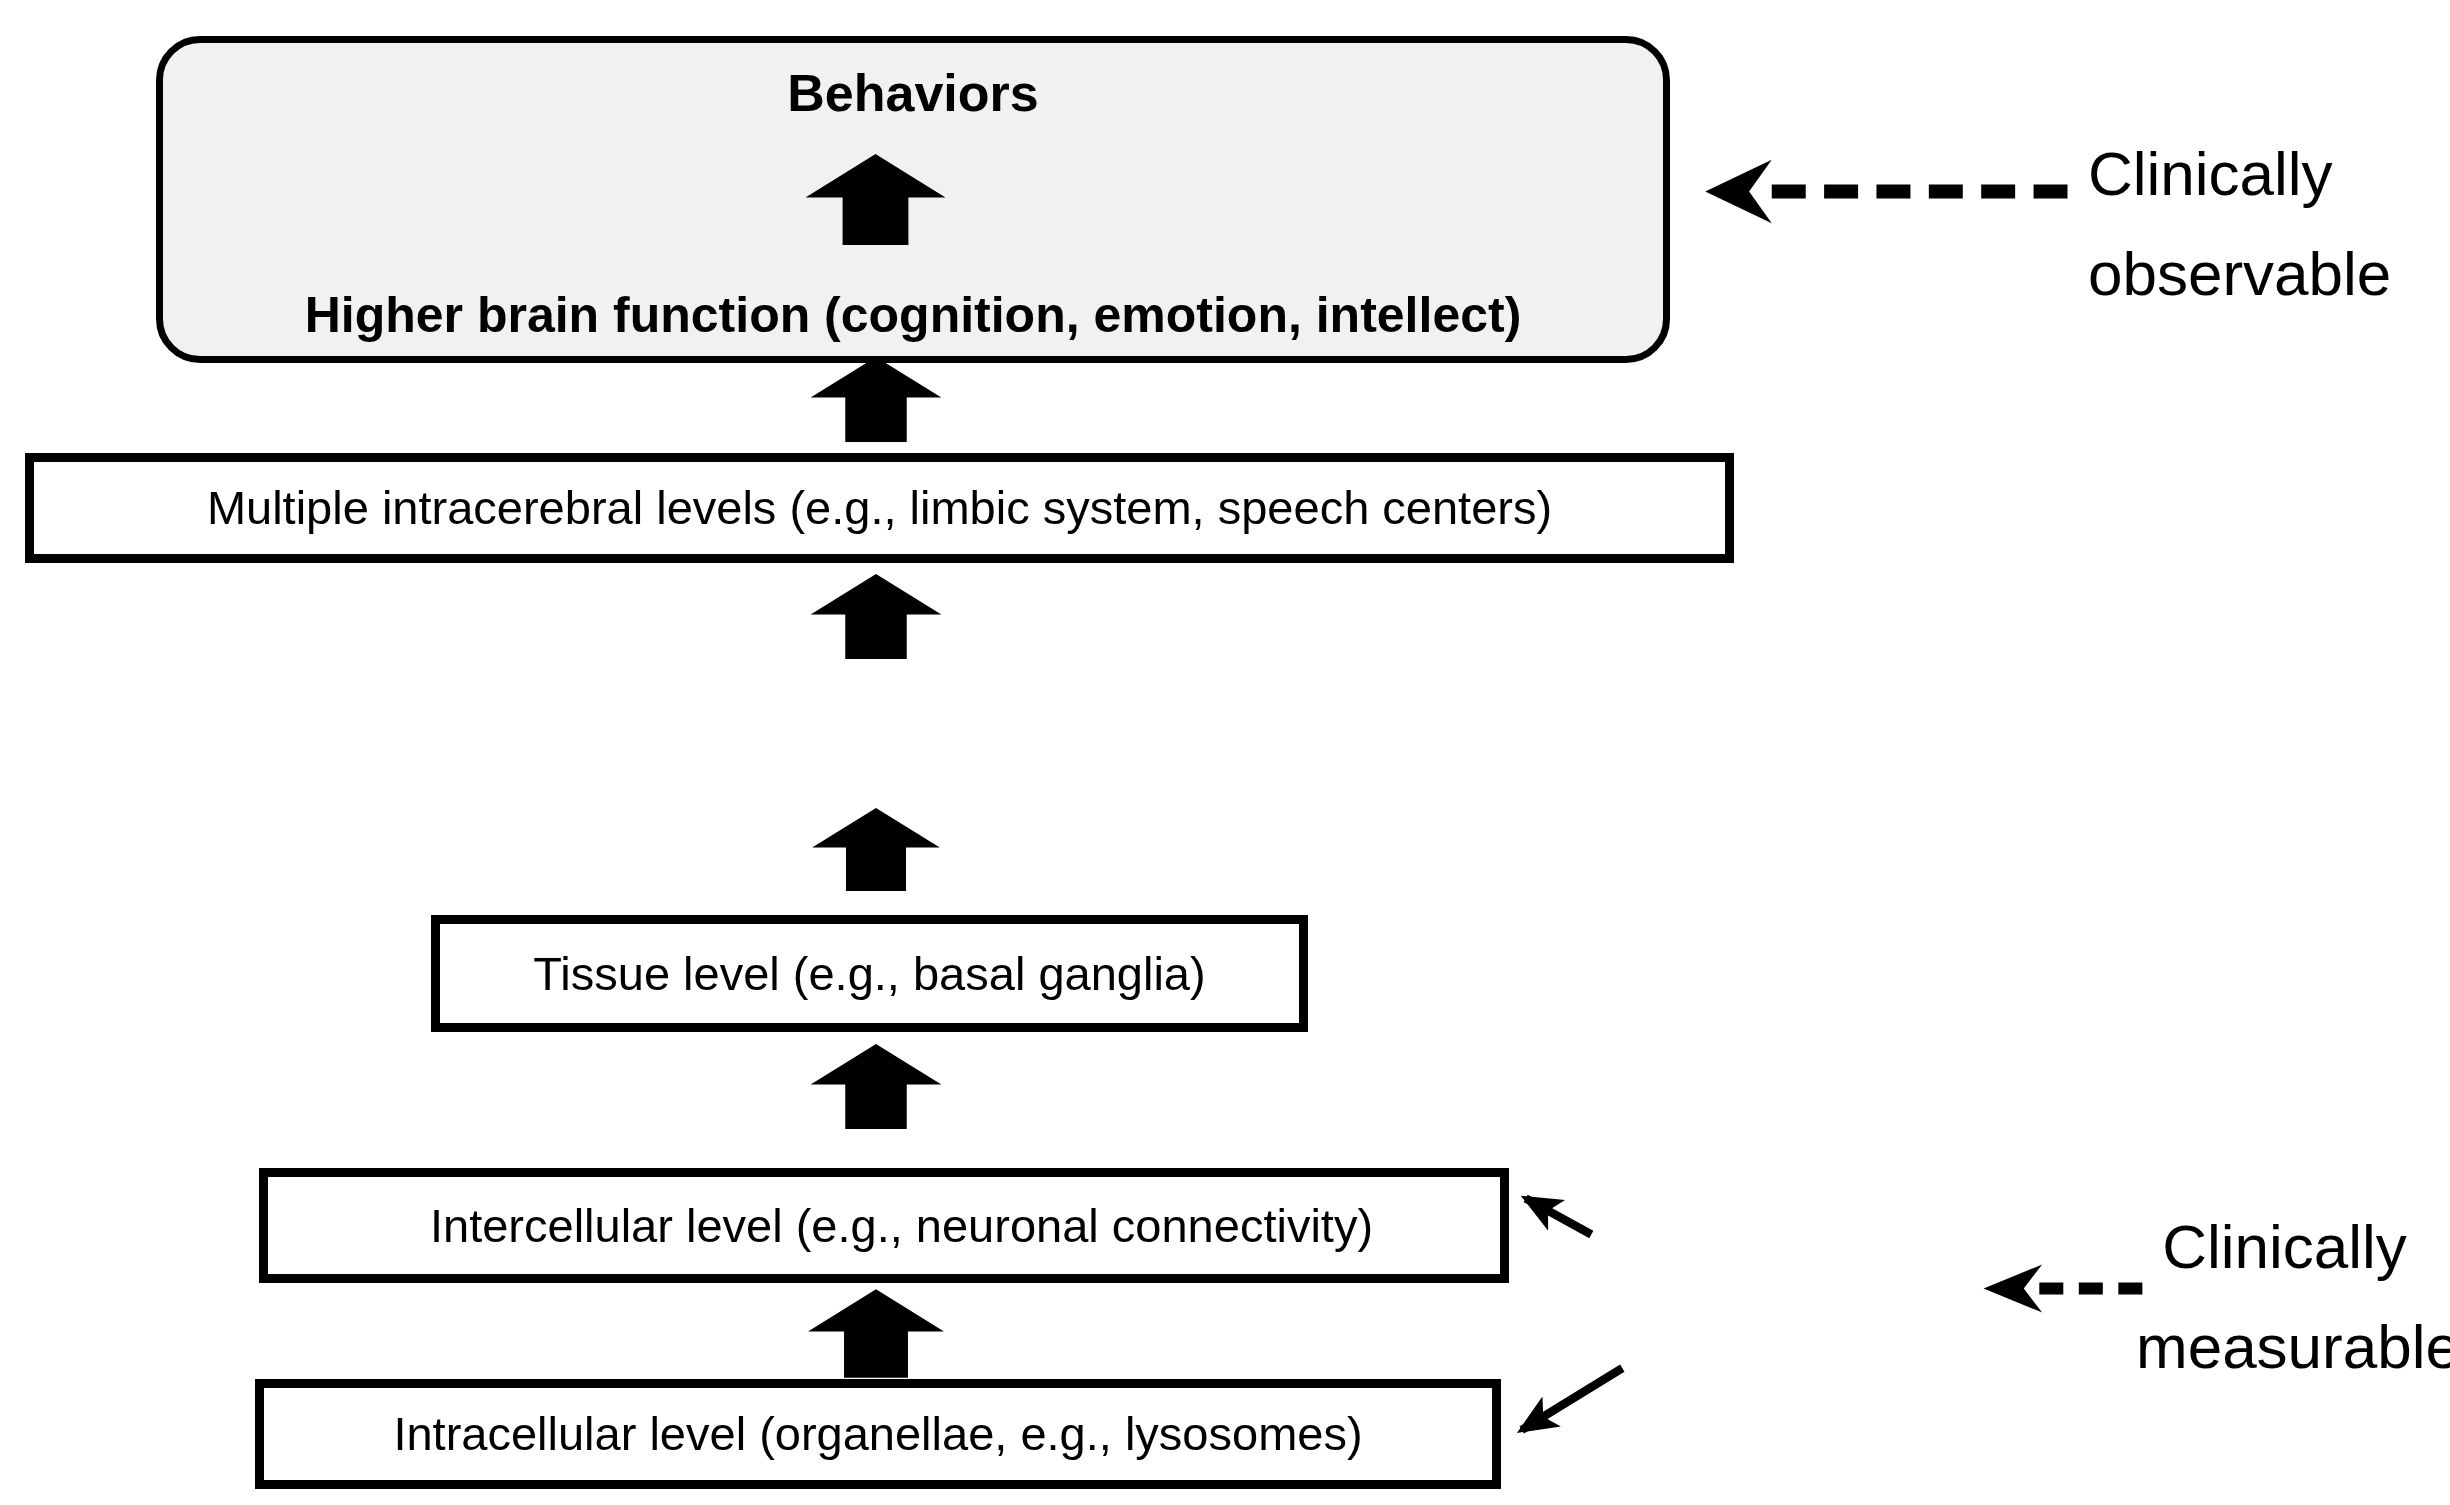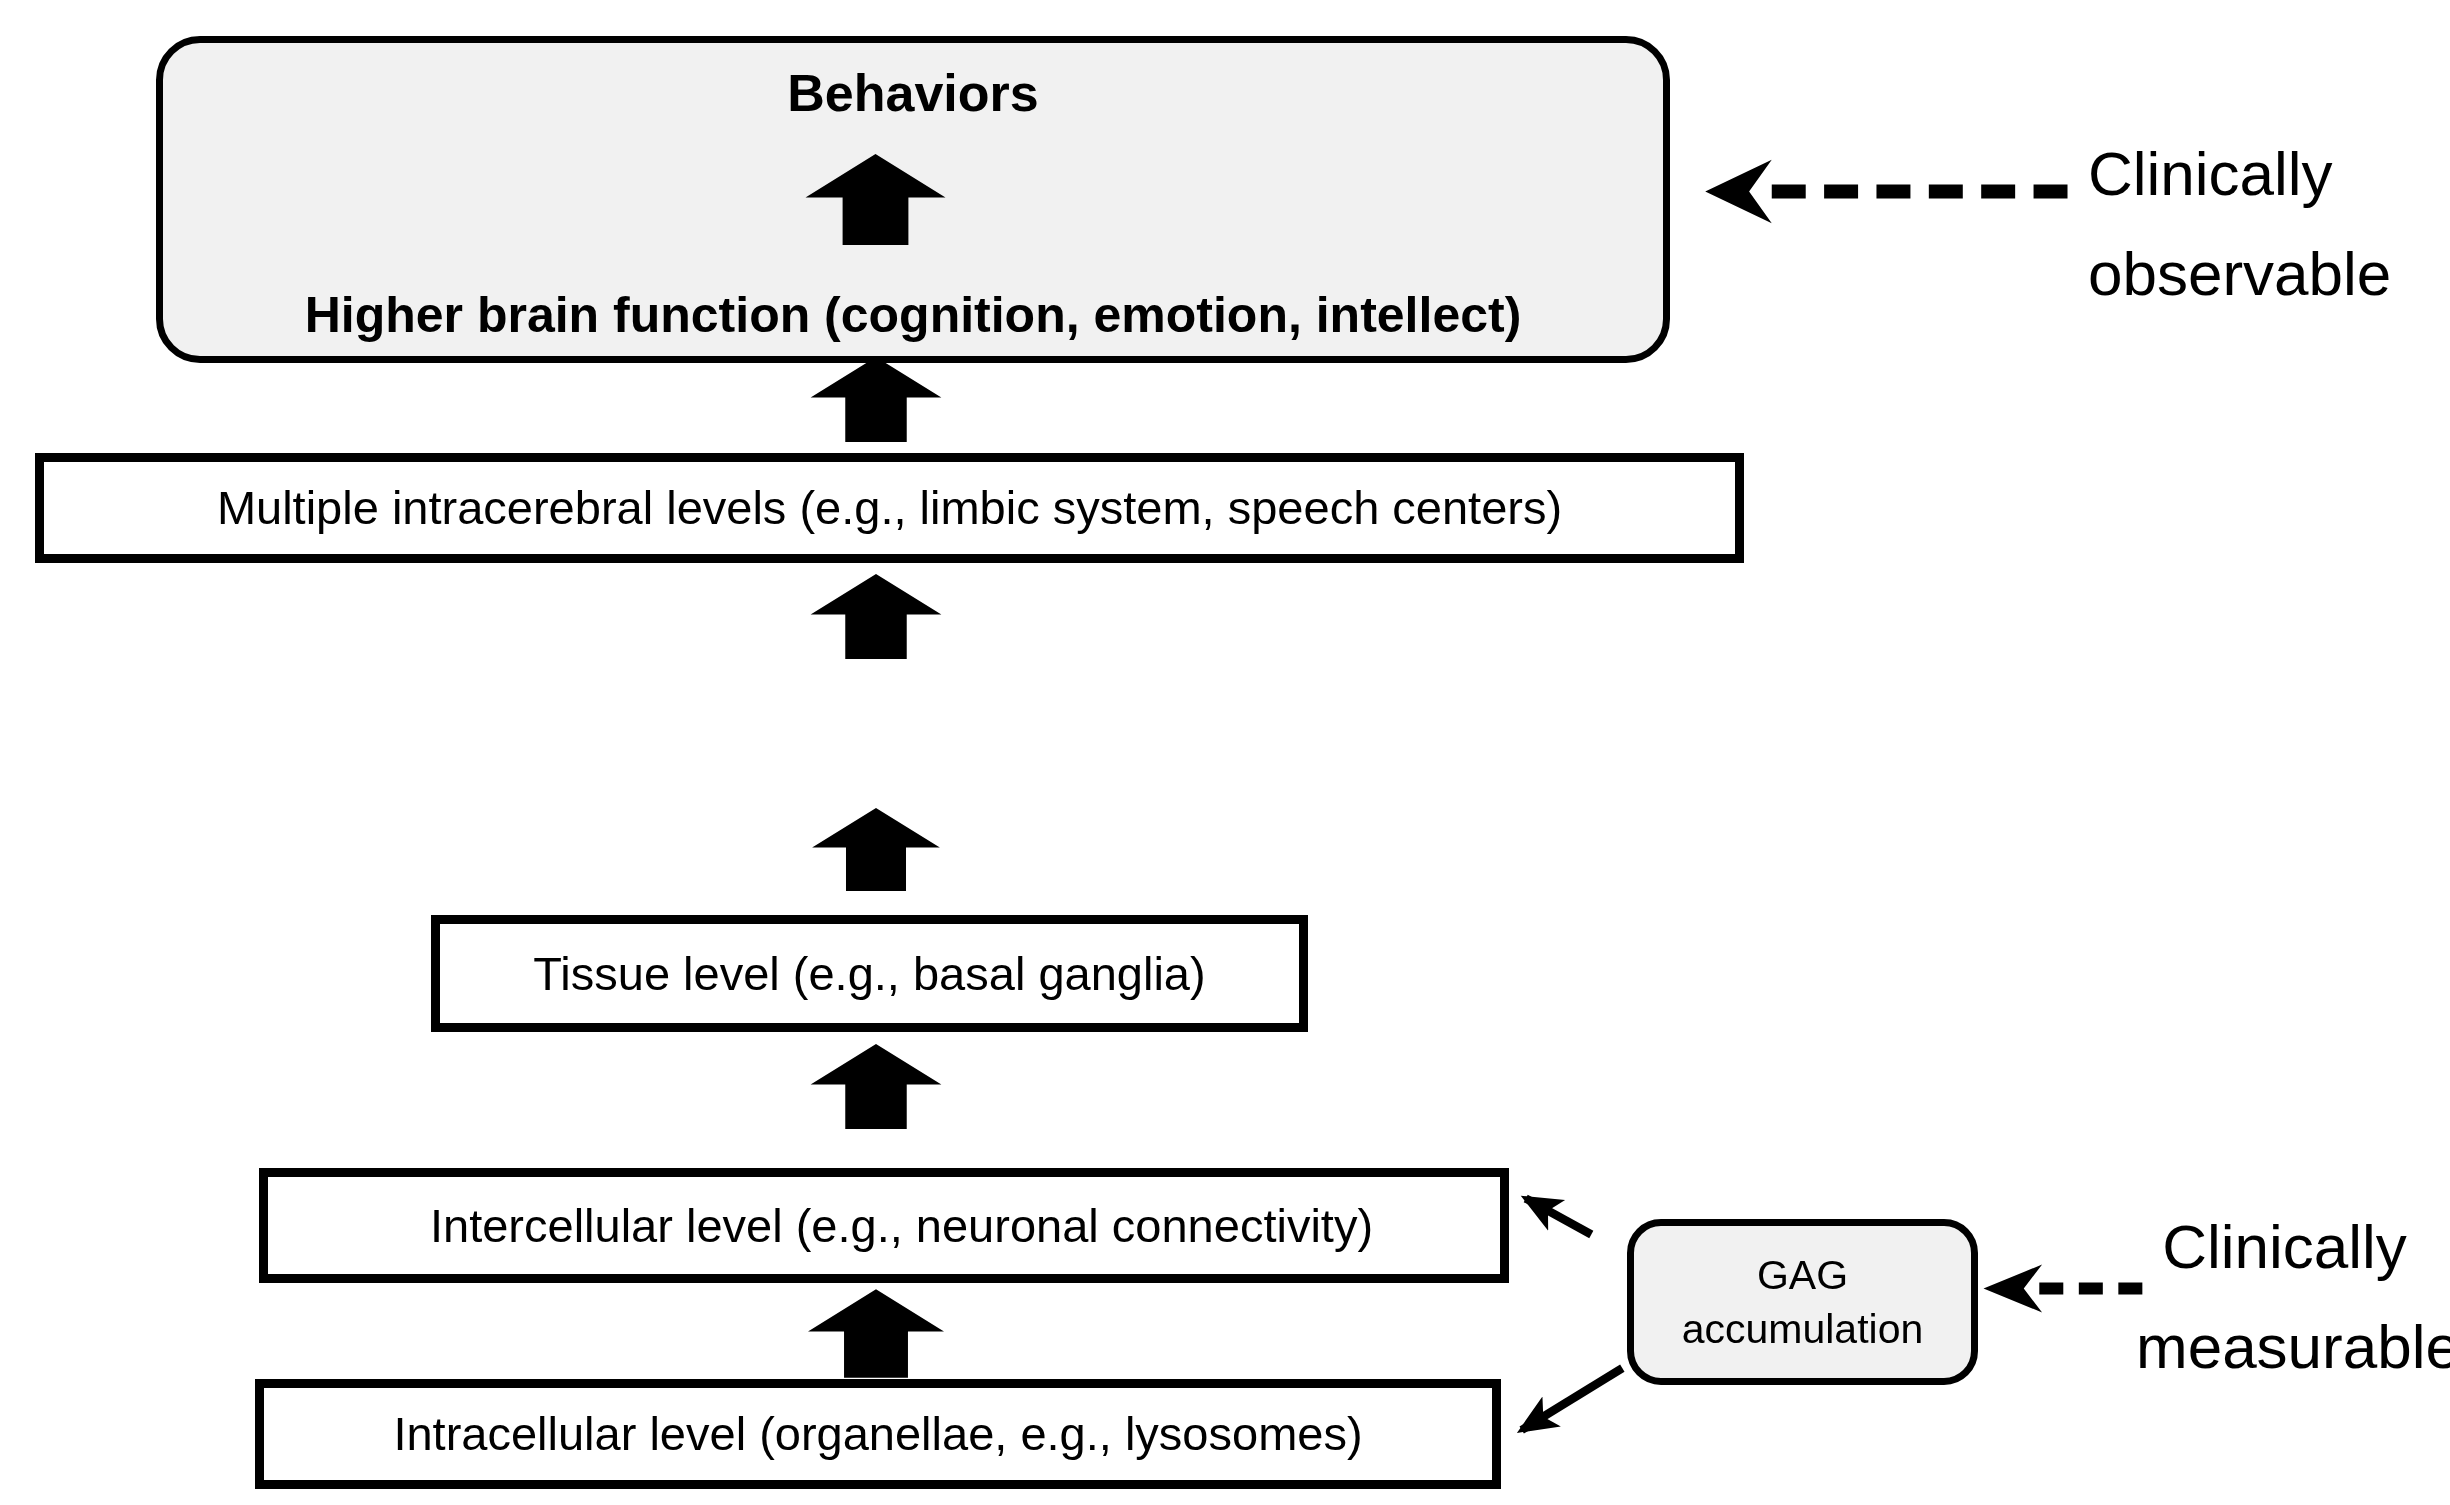--- a/index.html
+++ b/index.html
@@ -76,21 +76,21 @@
   </svg>
   <div class="abs side-label left-align" style="left:2088px;top:124px;width:340px;">
     <div>Clinically</div>
     <div>observable</div>
   </div>
 
   <svg class="abs" style="left:808px;top:357px;" width="136" height="85" viewBox="0 0 200 130">
     <polygon points="100,0 0,62 53,62 53,130 147,130 147,62 200,62" fill="#000"></polygon>
   </svg>
 
-  <div class="abs level-box" style="left:35px;top:453px;width:1709px;height:110px;">
+  <div class="abs level-box" style="left:25px;top:453px;width:1709px;height:110px;">
     <span>Multiple intracerebral levels (e.g., limbic system, speech centers)</span>
   </div>
 
   <svg class="abs" style="left:808px;top:574px;" width="136" height="85" viewBox="0 0 200 130">
     <polygon points="100,0 0,62 53,62 53,130 147,130 147,62 200,62" fill="#000"></polygon>
   </svg>
 
 
   <svg class="abs" style="left:808px;top:808px;" width="136" height="83" viewBox="0 0 200 130">
     <polygon points="100,0 0,62 53,62 53,130 147,130 147,62 200,62" fill="#000"></polygon>
@@ -109,24 +109,20 @@
   </div>
 
   <svg class="abs" style="left:808px;top:1289px;" width="136" height="89" viewBox="0 0 200 130">
     <polygon points="100,0 0,62 53,62 53,130 147,130 147,62 200,62" fill="#000"></polygon>
   </svg>
 
   <div class="abs level-box" style="left:255px;top:1379px;width:1246px;height:110px;">
     <span>Intracellular level (organellae, e.g., lysosomes)</span>
   </div>
 
-  <div class="abs rounded-box gag-box" style="left:1627px;top:1219px;width:351px;height:166px;">
-    <div>GAG</div>
-    <div>accumulation</div>
-  </div>
 
   <svg class="abs" style="left:1496px;top:1178px;" width="106" height="67" viewBox="0 0 150 95">
     <defs>
       <marker id="ah1" markerUnits="userSpaceOnUse" markerWidth="70" markerHeight="70" refX="50" refY="35" orient="auto">
         <path d="M 0 10 L 58 35 L 0 60 L 14 35 Z" fill="#000"></path>
       </marker>
     </defs>
     <line x1="135" y1="80" x2="42" y2="29" stroke="#000" stroke-width="12" marker-end="url(#ah1)"></line>
   </svg>
 

